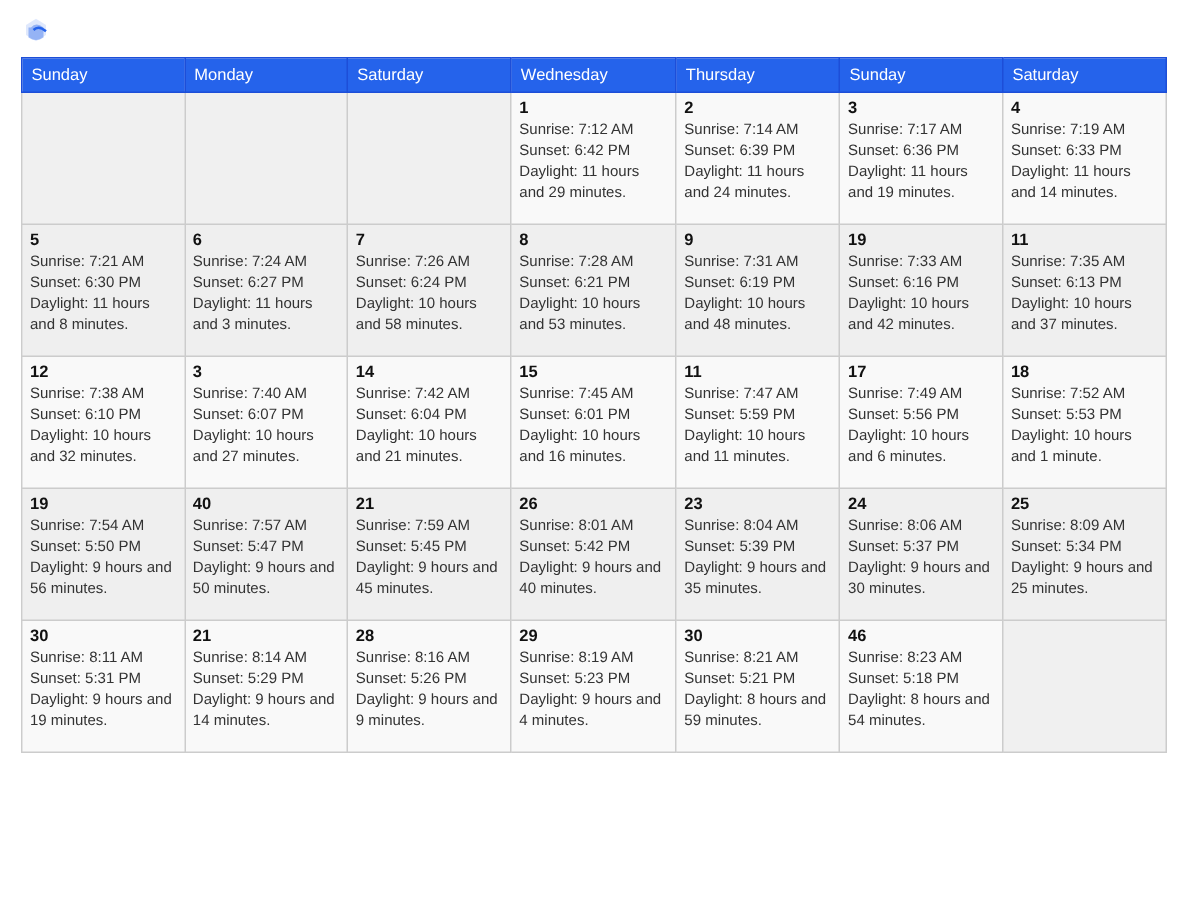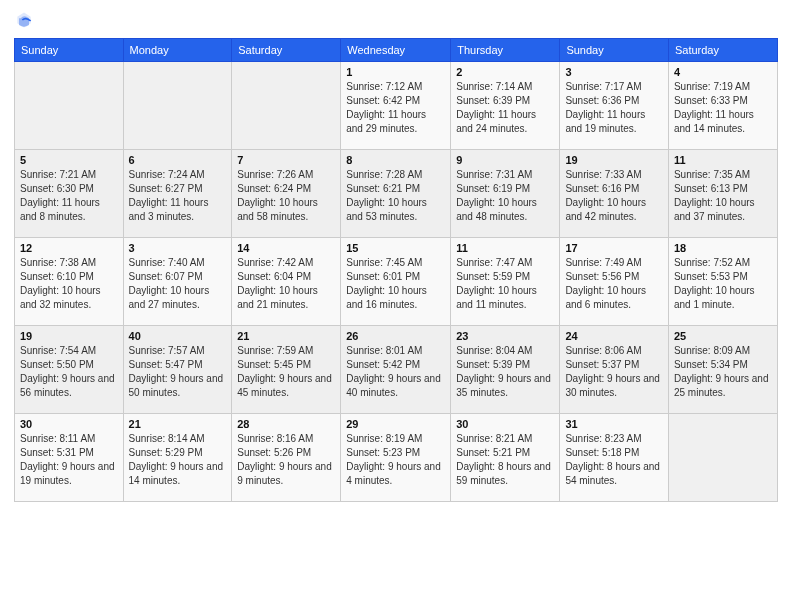--- a/index.html
+++ b/index.html
@@ -254,20 +254,20 @@
           </td>
           <td>
             <div class="day-number">29</div>
             <div class="day-info">Sunrise: 8:19 AM<br>Sunset: 5:23 PM<br>Daylight: 9 hours and 4 minutes.</div>
           </td>
           <td>
             <div class="day-number">30</div>
             <div class="day-info">Sunrise: 8:21 AM<br>Sunset: 5:21 PM<br>Daylight: 8 hours and 59 minutes.</div>
           </td>
           <td>
-            <div class="day-number">31</div>
+            <div class="day-number">46</div>
             <div class="day-info">Sunrise: 8:23 AM<br>Sunset: 5:18 PM<br>Daylight: 8 hours and 54 minutes.</div>
           </td>
           <td class="empty"></td>
         </tr>
       </tbody>
   </table>
 </div>
 
 </body></html>

